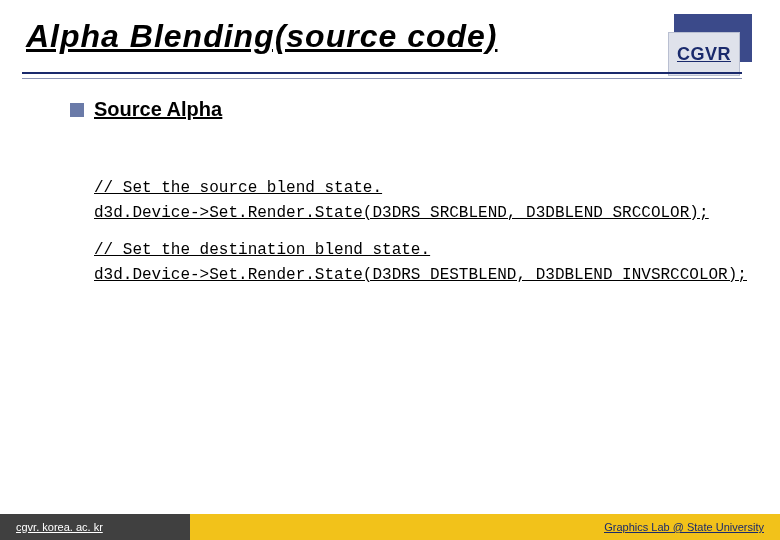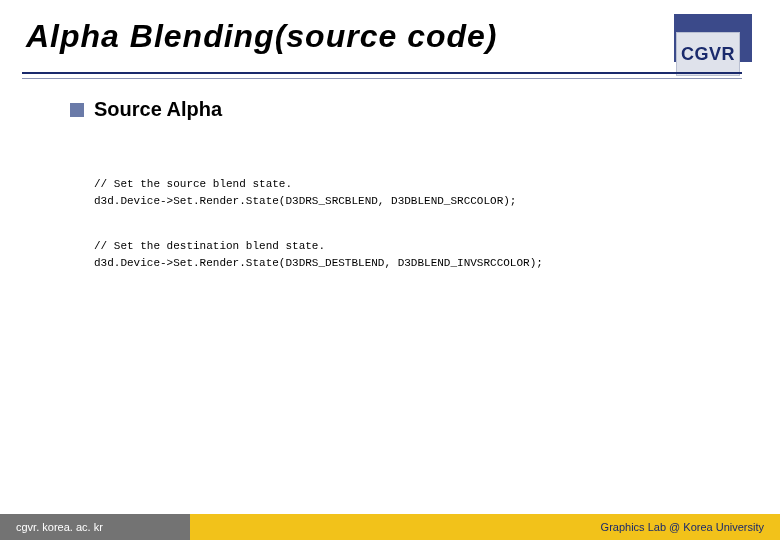--- a/index.html
+++ b/index.html
@@ -1,15 +1,15 @@
 <!DOCTYPE html>
 <html><head>
 <meta charset="utf-8">
 <style>
-  * { margin: 0; padding: 0; box-sizing: border-box; }
+  * { margin: 0; padding: 0; box-sizing: border-box; text-decoration: underline; }
   html, body { width: 780px; height: 540px; font-family: Arial, Helvetica, sans-serif; background: #fff; }
   .slide {
     width: 780px;
     height: 540px;
     position: relative;
     background: #ffffff;
     overflow: hidden;
   }
   .header-rule-top {
     position: absolute;
@@ -43,21 +43,21 @@
     right: 28px;
     top: 14px;
     width: 78px;
     height: 48px;
     background: #3b4a8a;
   }
   .badge-front {
     position: absolute;
     right: 40px;
     top: 32px;
-    width: 64px;
+    width: 72px;
     height: 44px;
     background: #dfe2eb;
     border: 1px solid #b9bfd1;
     display: flex;
     align-items: center;
     justify-content: center;
     font-weight: 700;
     color: #1a2a6c;
     font-size: 18px;
     letter-spacing: 0.5px;
@@ -77,38 +77,38 @@
   }
   .bullet-text {
     font-size: 20px;
     font-weight: 700;
     color: #000;
   }
   .code-block {
     position: absolute;
     left: 94px;
     font-family: "Courier New", monospace;
-    font-size: 11px;
+    font-size: 16px;
     line-height: 1.55;
     color: #000;
     white-space: pre;
   }
   .code1 { top: 176px; }
   .code2 { top: 238px; }
   .footer-bar {
     position: absolute;
     left: 0;
     bottom: 0;
     width: 780px;
     height: 26px;
     display: flex;
   }
   .footer-left {
     width: 190px;
-    background: #737373;
+    background: #404040;
     color: #ffffff;
     font-size: 11px;
     display: flex;
     align-items: center;
     padding-left: 16px;
   }
   .footer-right {
     flex: 1;
     background: #f2c21a;
     color: #1a2a6c;
@@ -138,16 +138,16 @@
   </div>
 
   <div class="code-block code1"><span>// Set the source blend state.</span>
 <span>d3d.Device-&gt;Set.Render.State(D3DRS_SRCBLEND, D3DBLEND_SRCCOLOR);</span></div>
 
   <div class="code-block code2"><span>// Set the destination blend state.</span>
 <span>d3d.Device-&gt;Set.Render.State(D3DRS_DESTBLEND, D3DBLEND_INVSRCCOLOR);</span></div>
 
   <div class="footer-bar">
     <div class="footer-left">cgvr. korea. ac. kr</div>
-    <div class="footer-right">Graphics Lab @ Korea University</div>
+    <div class="footer-right">Graphics Lab @ State University</div>
   </div>
 
 </div>
 
 </body></html>

